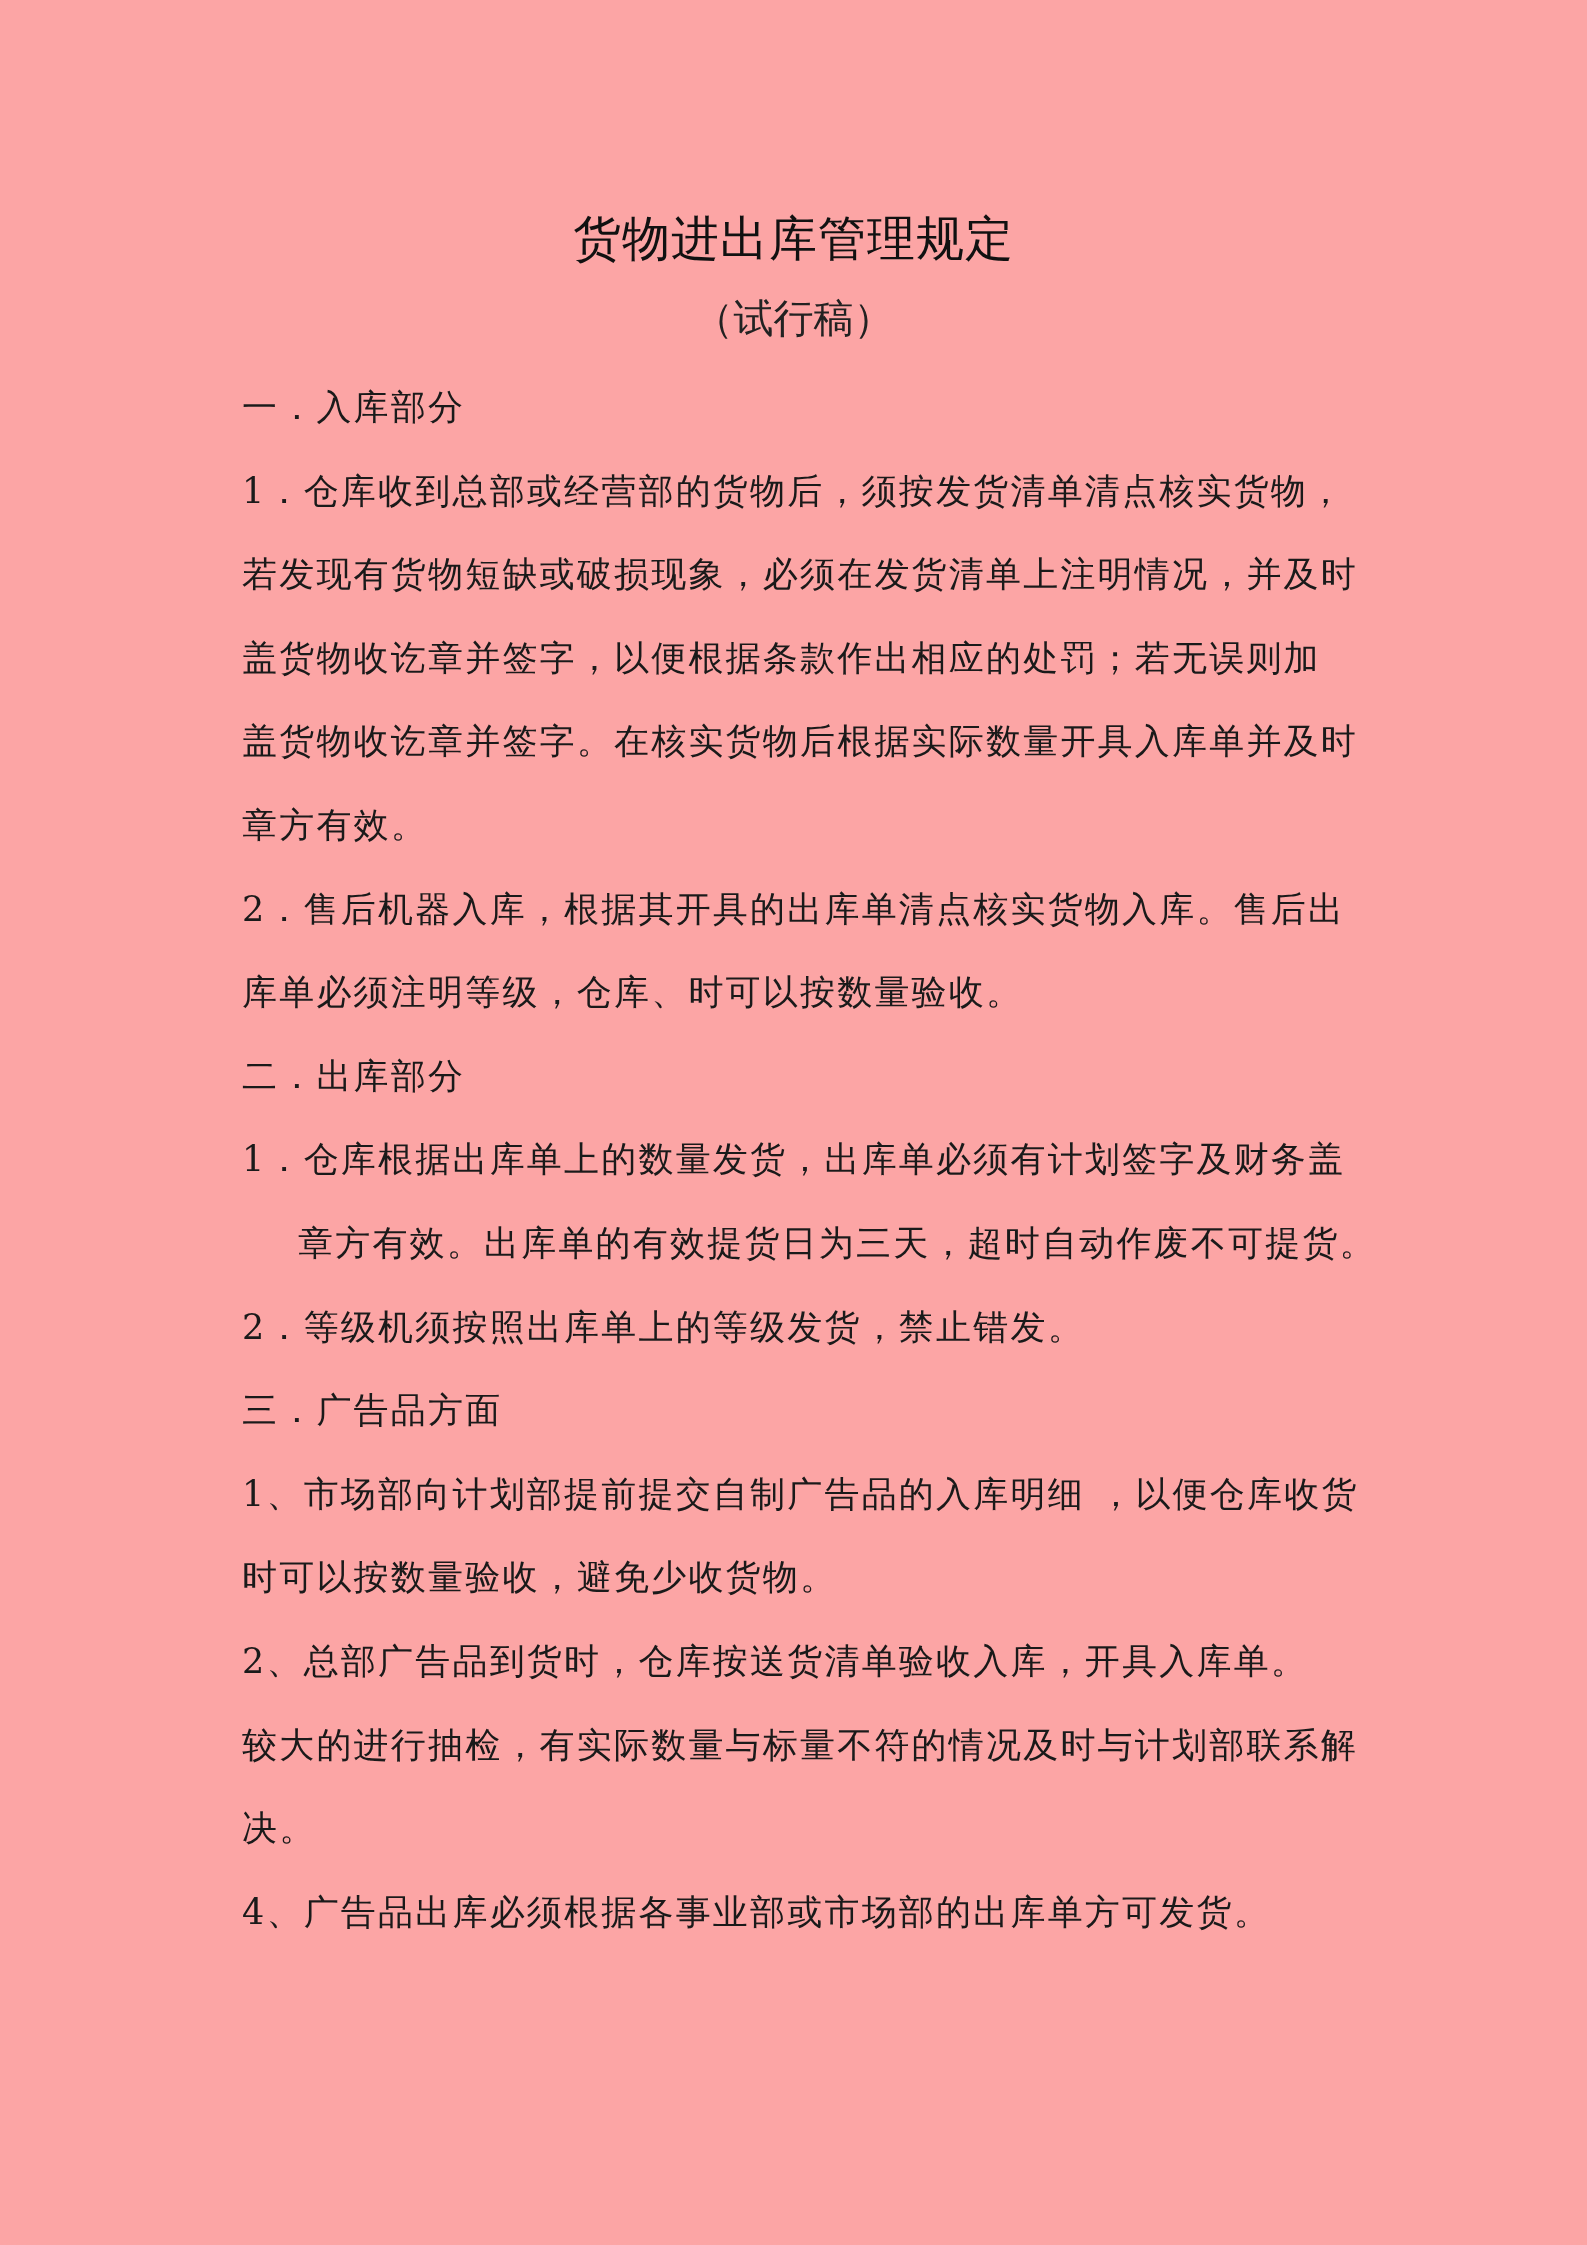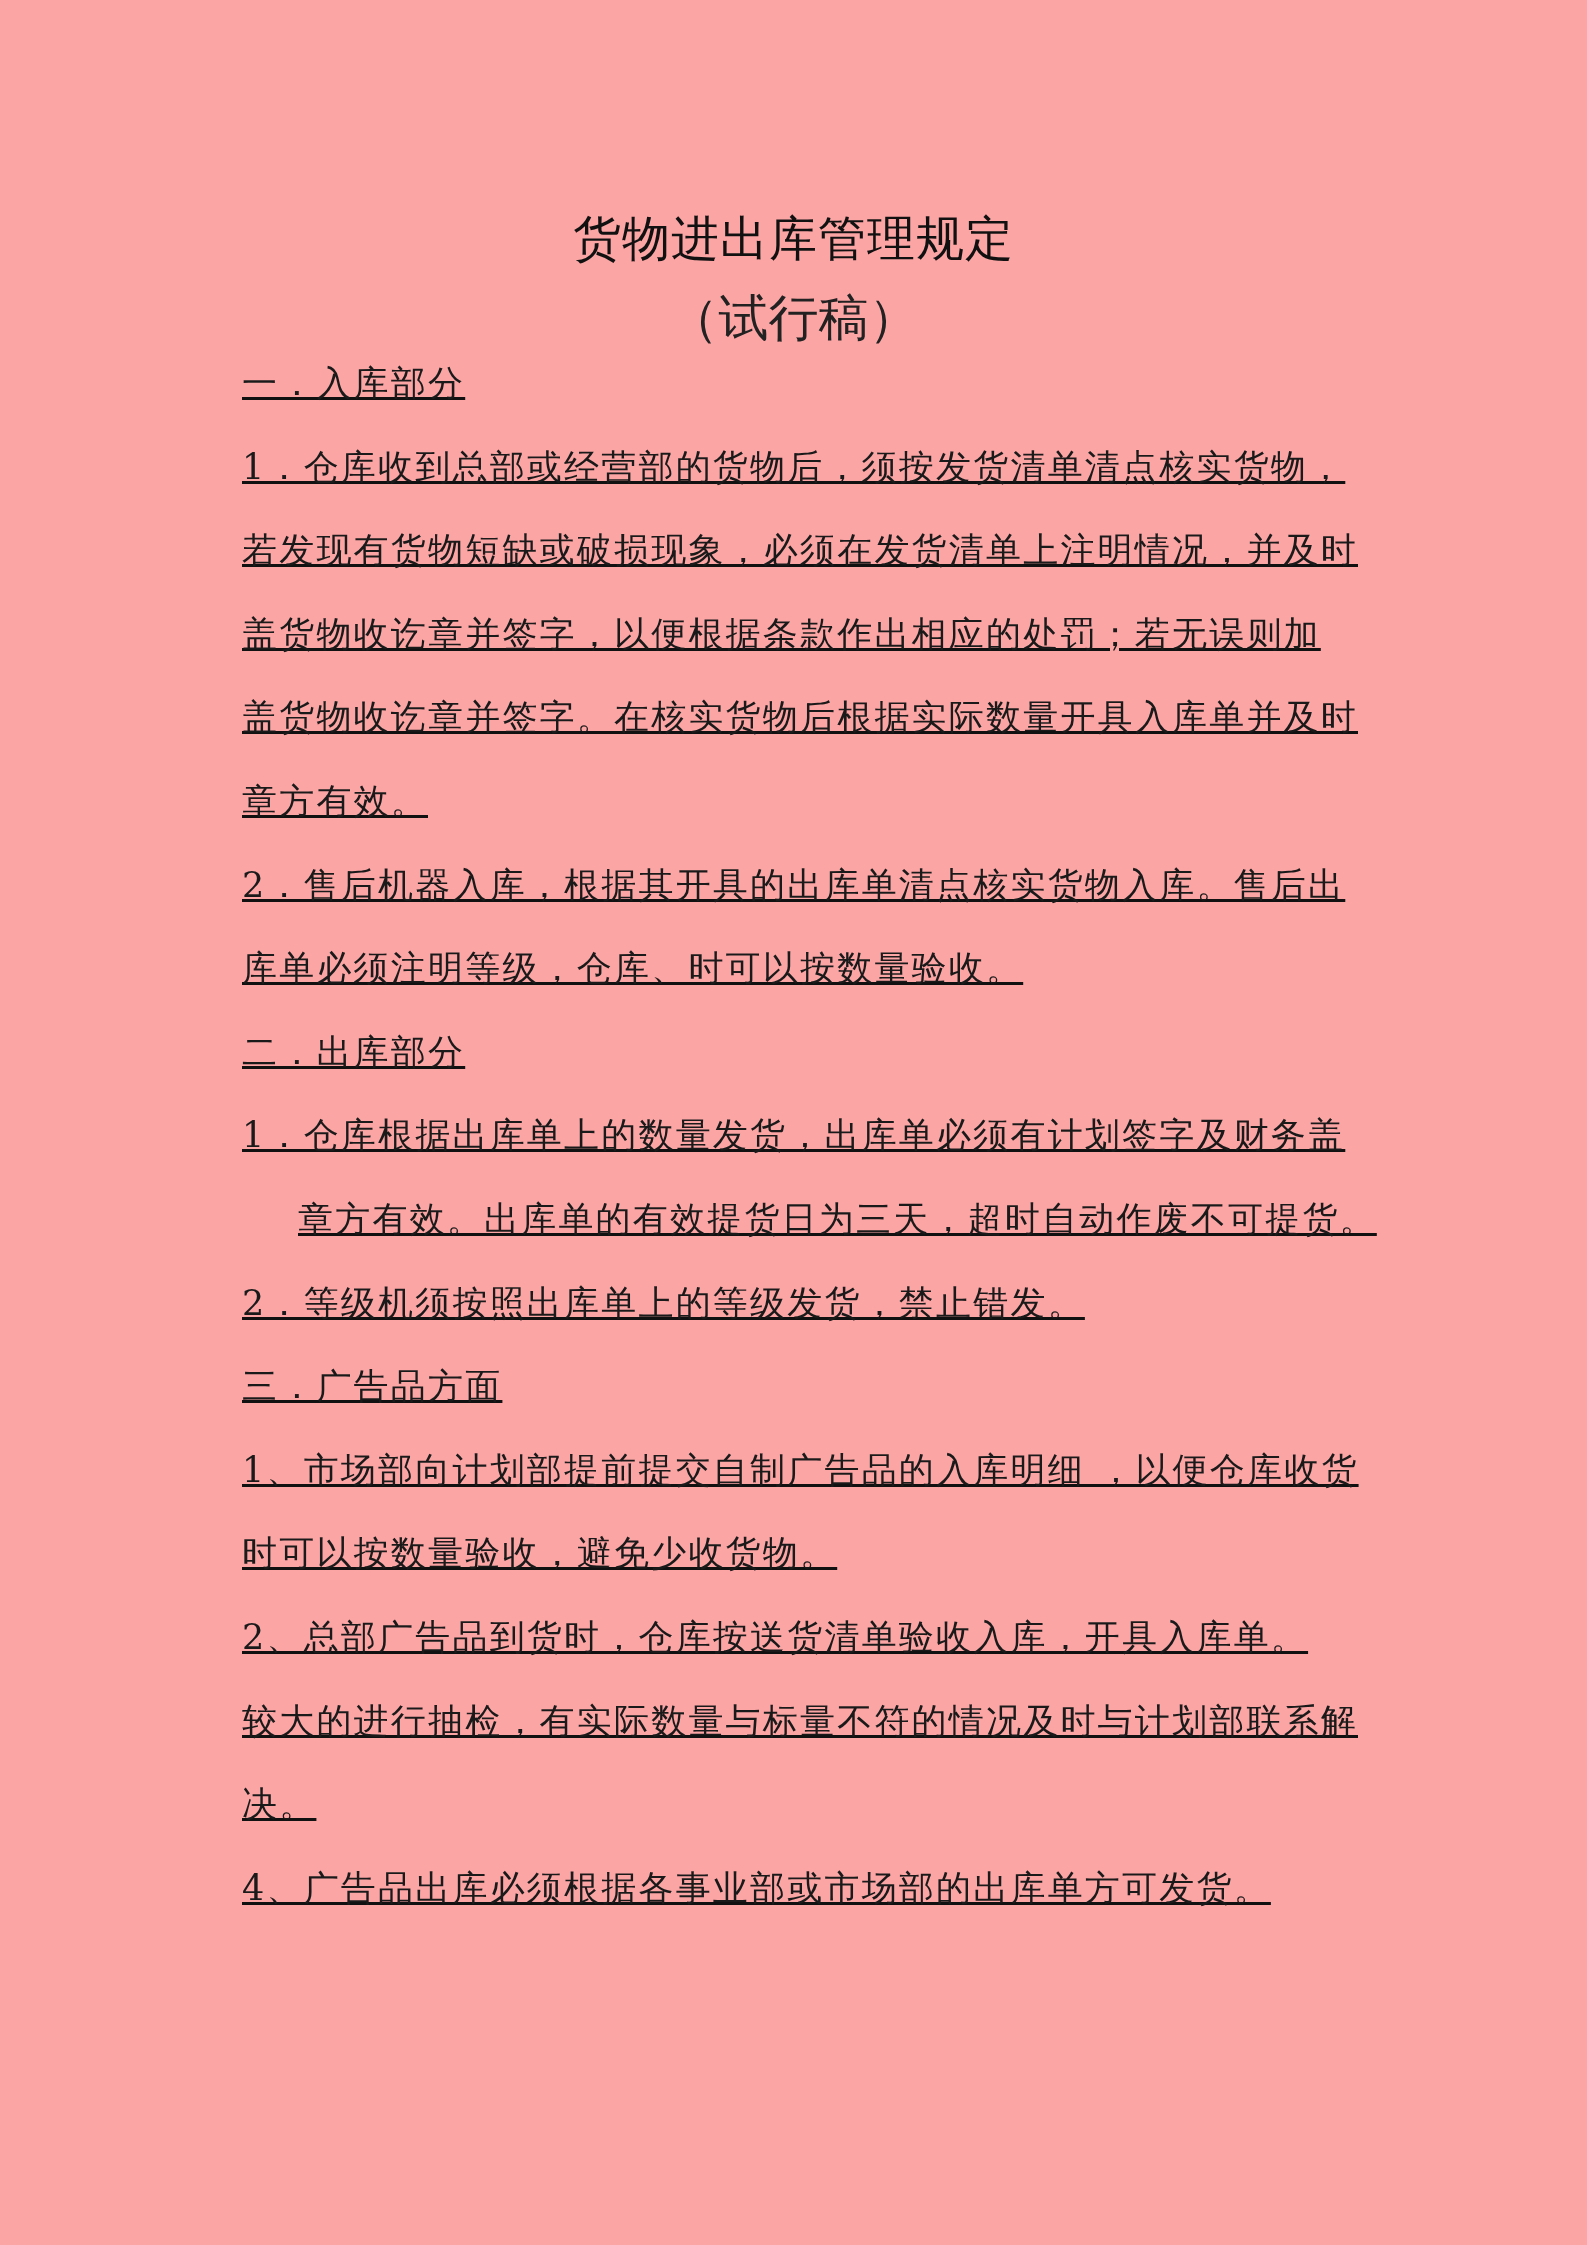--- a/index.html
+++ b/index.html
@@ -33,30 +33,29 @@
       line-height: 60px;
       letter-spacing: 1px;
       color: #111;
     }
     .subtitle {
       position: absolute;
       left: 0;
       width: 1587px;
       top: 293px;
       text-align: center;
-      font-size: 50px;
+      font-size: 40px;
       line-height: 50px;
       color: #222;
     }
     .body {
       position: absolute;
       left: 242px;
-      top: 360px;
+      top: 384px;
       width: 1120px;
-      text-decoration: underline;
     }
     .line {
       height: 83.6px;
       line-height: 46px;
       font-size: 35px;
       white-space: nowrap;
       letter-spacing: 2.2px;
       color: #1a1a1a;
     }
     .line.indent {

